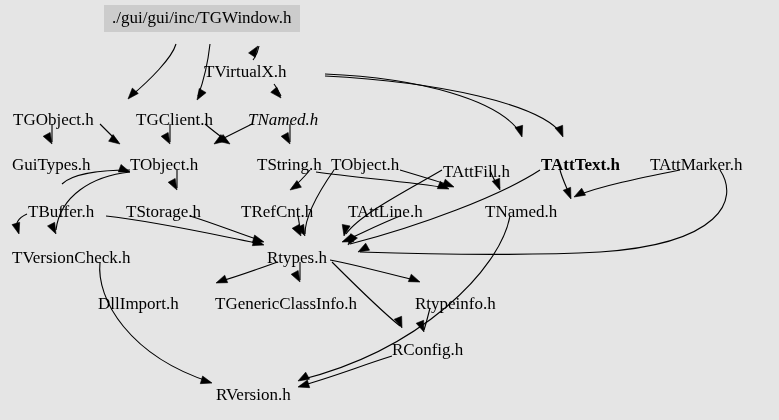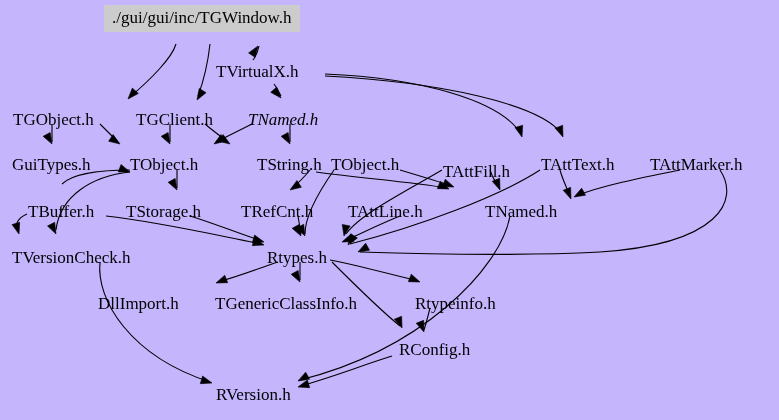--- a/index.html
+++ b/index.html
@@ -1,19 +1,19 @@
 <!DOCTYPE html>
 <html><head>
 <meta charset="utf-8">
 <style>
   html,body{margin:0;padding:0;background:#ffffff;}
   #stage{
     position:relative;
     width:779px;height:420px;
-    background:#c4b5fd;
+    background:#e5e5e5;
     overflow:hidden;
     font-family:"Liberation Serif","DejaVu Serif",serif;
   }
   #edges{position:absolute;left:0;top:0;width:779px;height:420px;}
   .node{
     position:absolute;
     white-space:nowrap;
     color:#000000;
     font-size:17px;
     line-height:20px;
@@ -102,37 +102,37 @@
       <polygon points="402,328 401.6286093236459,316.3011936948457 394.2007957965638,319.2723191056786" fill="#000000" stroke="#000000" stroke-width="0.6"></polygon>
       <path d="M430,308 C428,316 426,324 424,330" fill="none" stroke="#000000" stroke-width="1.1"></path>
       <polygon points="424,332 423.6286093236459,320.3011936948457 416.2007957965638,323.2723191056786" fill="#000000" stroke="#000000" stroke-width="0.6"></polygon>
       <path d="M100,262 C96,300 130,356 210,382" fill="none" stroke="#000000" stroke-width="1.1"></path>
       <polygon points="212,383 202.61330240483272,376.0078681178856 200.31451932030194,383.67047839965477" fill="#000000" stroke="#000000" stroke-width="0.6"></polygon>
       <path d="M392,356 C360,366 330,378 300,386" fill="none" stroke="#000000" stroke-width="1.1"></path>
       <polygon points="298,387 309.68548067969806,387.67047839965477 307.3866975951673,380.0078681178856" fill="#000000" stroke="#000000" stroke-width="0.6"></polygon>
     </svg>
   <div id="nodes">
       <div class="node root" style="left: 104px; top: 5px;">./gui/gui/inc/TGWindow.h</div>
-      <div class="node" style="left: 216px; top: 62px;">TVirtualX.h</div>
+      <div class="node" style="left: 204px; top: 62px;">TVirtualX.h</div>
       <div class="node" style="left: 13px; top: 110px;">TGObject.h</div>
       <div class="node" style="left: 136px; top: 110px;">TGClient.h</div>
       <div class="node" style="left: 248px; top: 110px; font-style: italic;">TNamed.h</div>
       <div class="node" style="left: 12px; top: 155px;">GuiTypes.h</div>
       <div class="node" style="left: 130px; top: 155px;">TObject.h</div>
       <div class="node" style="left: 233px; top: 155px; margin-left: 24px;">TString.h</div>
       <div class="node" style="left: 331px; top: 155px;">TObject.h</div>
       <div class="node" style="left: 443px; top: 162px;">TAttFill.h</div>
-      <div class="node" style="left: 541px; top: 155px;">TAttText.h</div>
+      <div class="node" style="left: 541px; top: 155px; font-weight: bold;">TAttText.h</div>
       <div class="node" style="left: 650px; top: 155px;">TAttMarker.h</div>
       <div class="node" style="left: 28px; top: 202px;">TBuffer.h</div>
       <div class="node" style="left: 126px; top: 202px;">TStorage.h</div>
       <div class="node" style="left: 241px; top: 202px;">TRefCnt.h</div>
       <div class="node" style="left: 348px; top: 202px;">TAttLine.h</div>
       <div class="node" style="left: 485px; top: 202px;">TNamed.h</div>
       <div class="node" style="left: 12px; top: 248px;">TVersionCheck.h</div>
       <div class="node" style="left: 267px; top: 248px;">Rtypes.h</div>
       <div class="node" style="left: 98px; top: 294px;">DllImport.h</div>
       <div class="node" style="left: 215px; top: 294px;">TGenericClassInfo.h</div>
       <div class="node" style="left: 415px; top: 294px; text-align: center;">Rtypeinfo.h</div>
-      <div class="node" style="left: 392px; top: 340px; margin-left: 7px;">RConfig.h</div>
+      <div class="node" style="left: 392px; top: 340px;">RConfig.h</div>
       <div class="node" style="left: 216px; top: 385px;">RVersion.h</div>
     </div>
 </div>
 
 </body></html>

